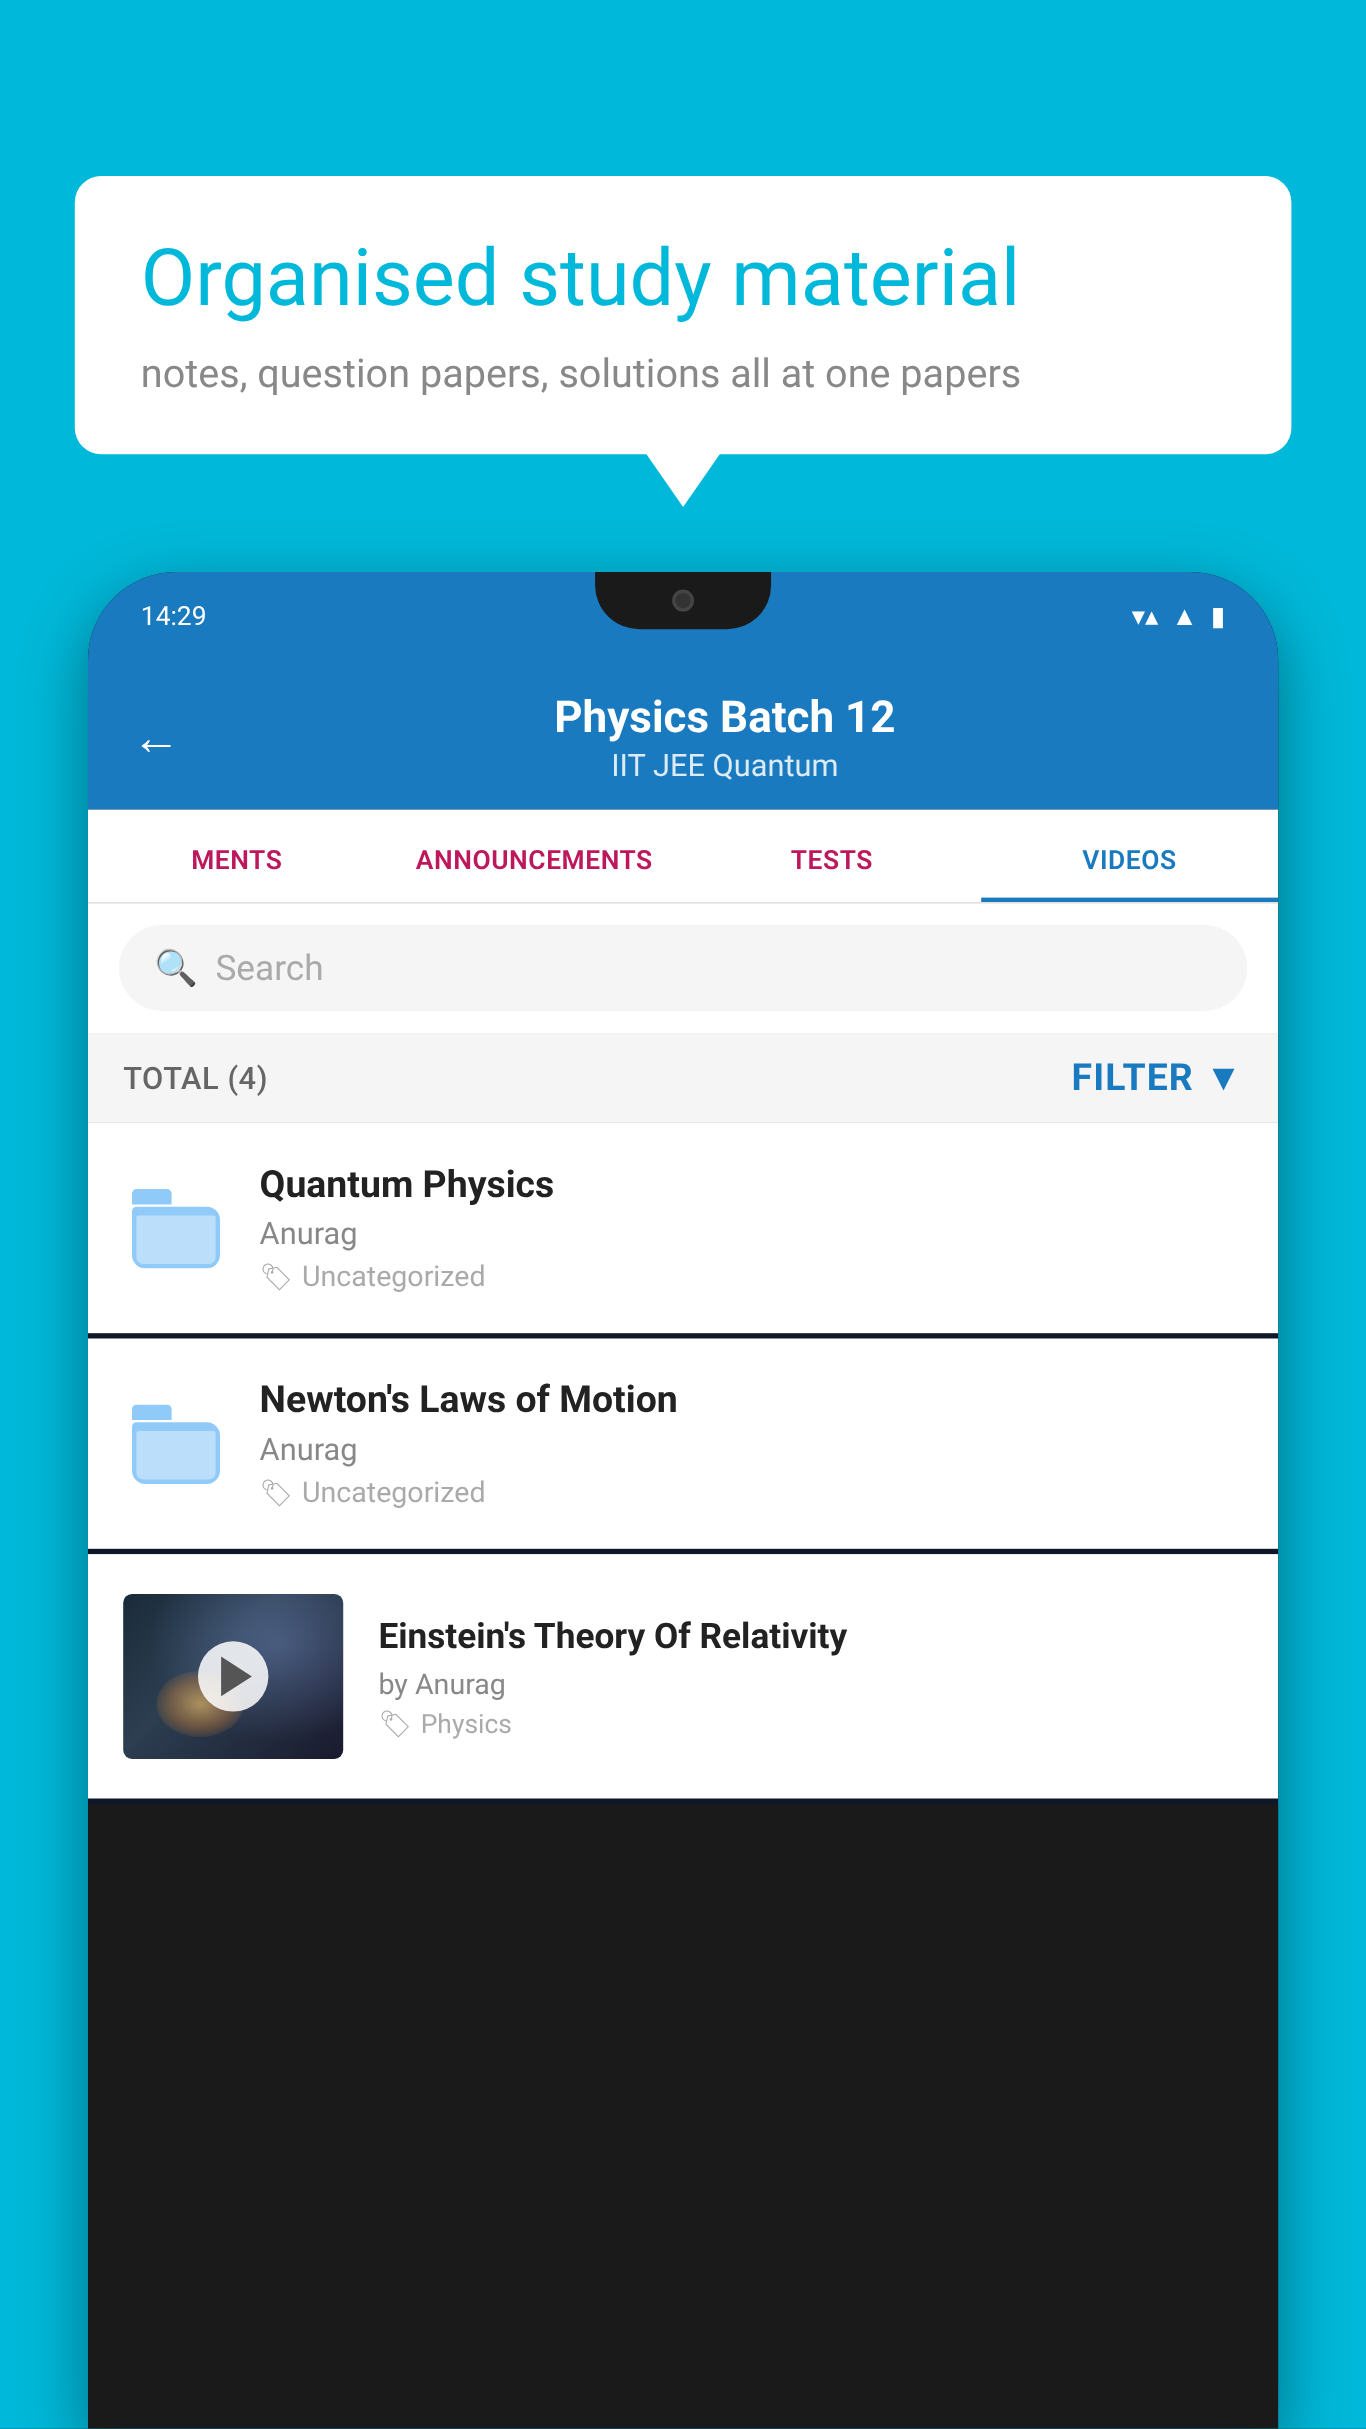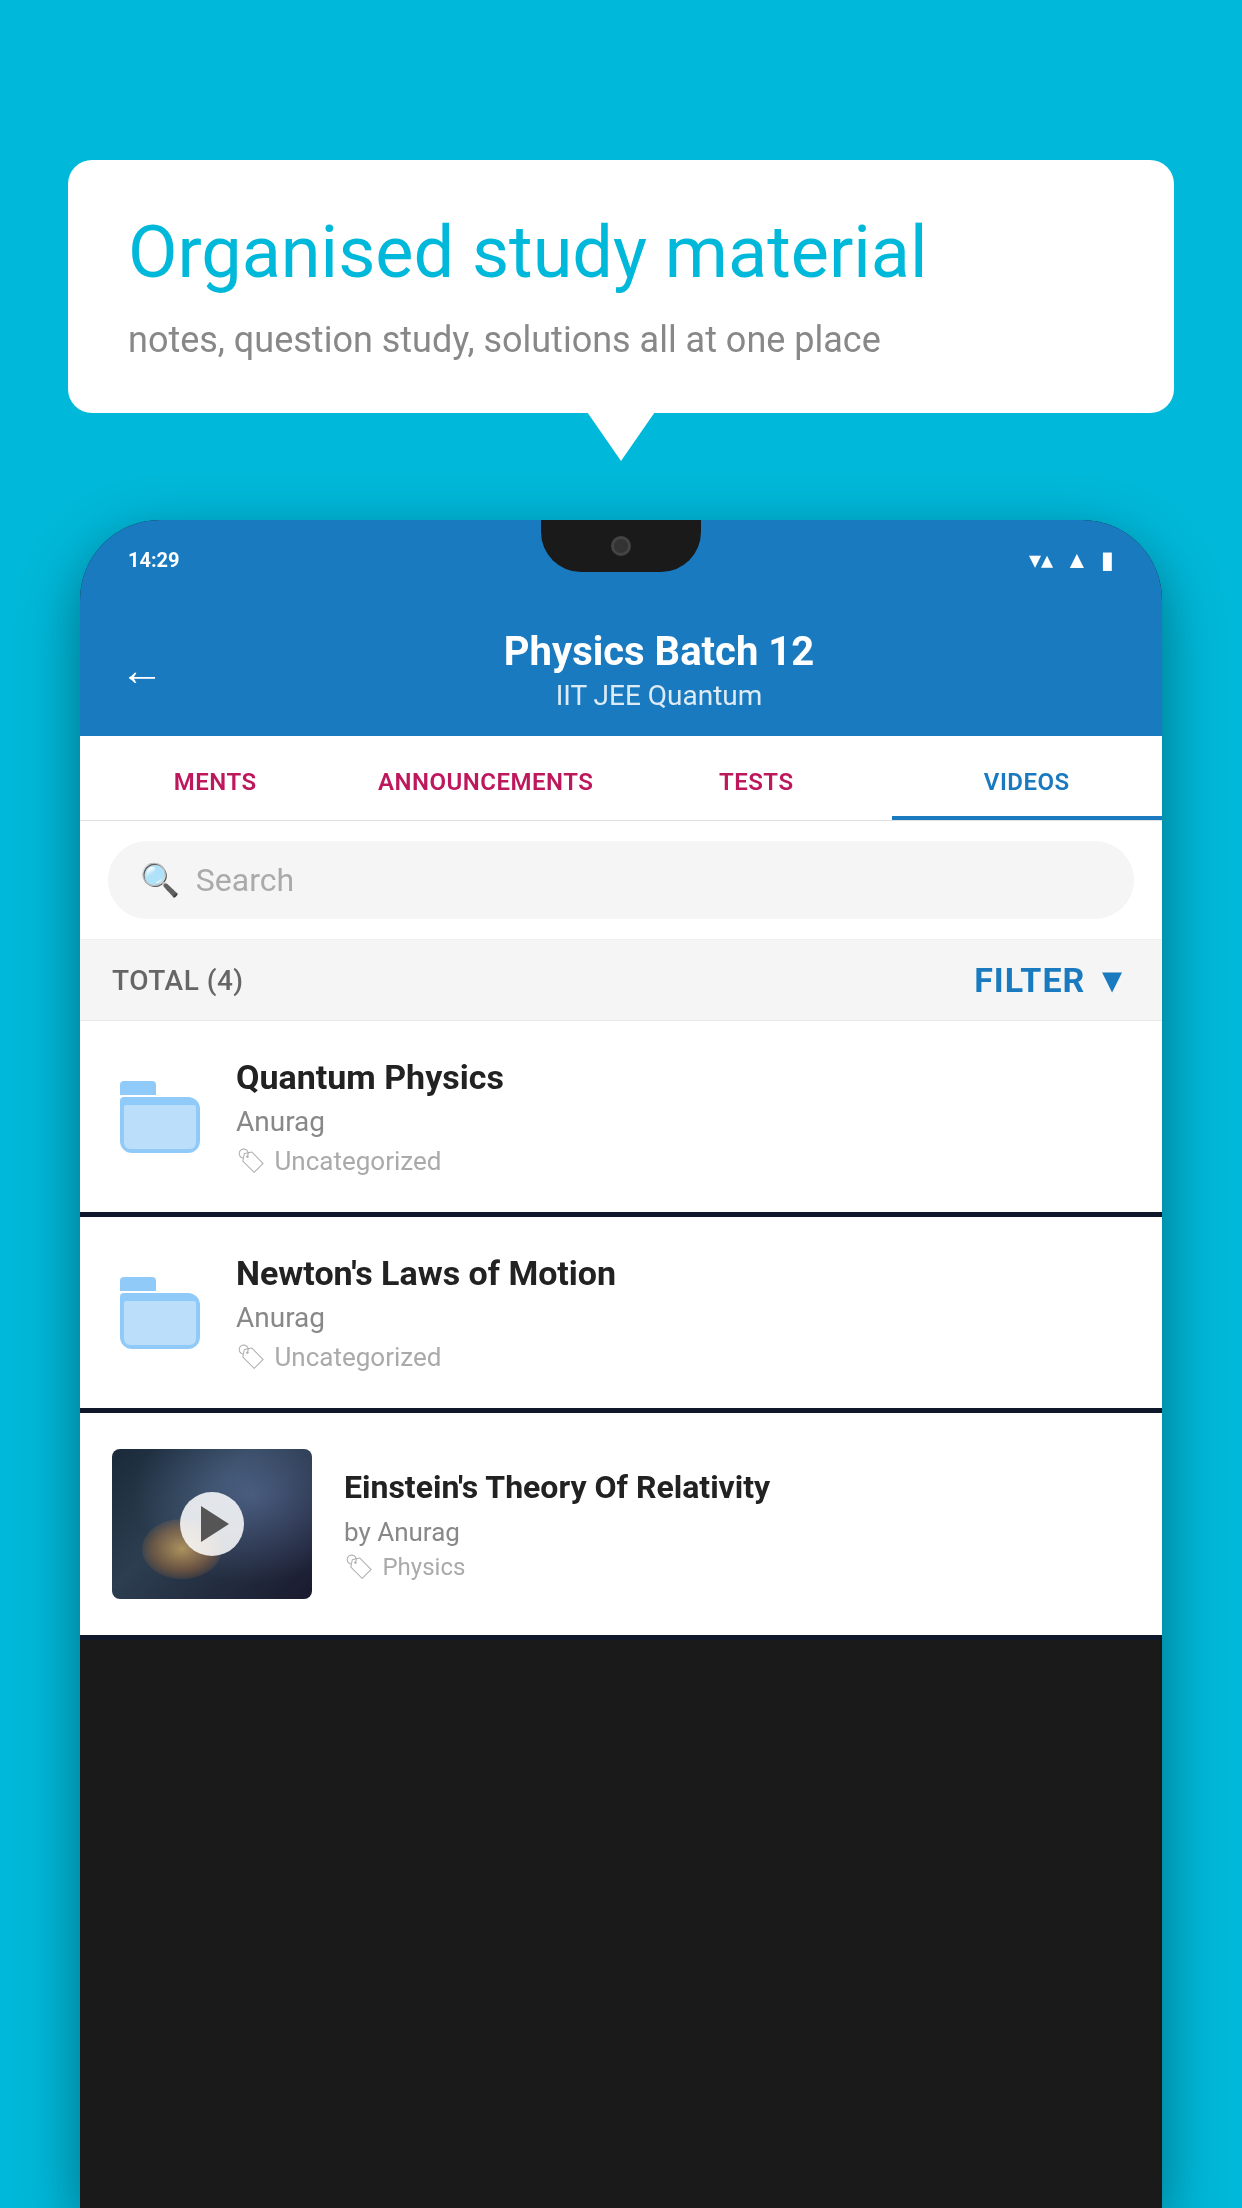--- a/index.html
+++ b/index.html
@@ -86,22 +86,22 @@
     }
     .phone-camera {
       width: 20px;
       height: 20px;
       background: #333;
       border-radius: 50%;
       border: 3px solid #444;
     }
     .status-time {
       color: white;
-      font-size: 20px;
-      font-weight: 700;
+      font-size: 24px;
+      font-weight: 400;
     }
     .status-icons {
       display: flex;
       align-items: center;
       gap: 12px;
     }
     .status-icon {
       color: white;
       font-size: 24px;
     }
@@ -364,21 +364,21 @@
       color: #aaa;
       font-size: 24px;
     }
   </style>
 </head>
 <body>
 
 <div class="speech-bubble-container">
   <div class="speech-bubble">
     <div class="speech-bubble-title">Organised study material</div>
-    <div class="speech-bubble-subtitle">notes, question study, solutions all at one place</div>
+    <div class="speech-bubble-subtitle">notes, question papers, solutions all at one papers</div>
   </div>
 </div>
 
 <div class="phone-frame">
 
   <div class="phone-status-bar">
     <span class="status-time">14:29</span>
     <div class="phone-notch">
       <div class="phone-camera"></div>
     </div>

